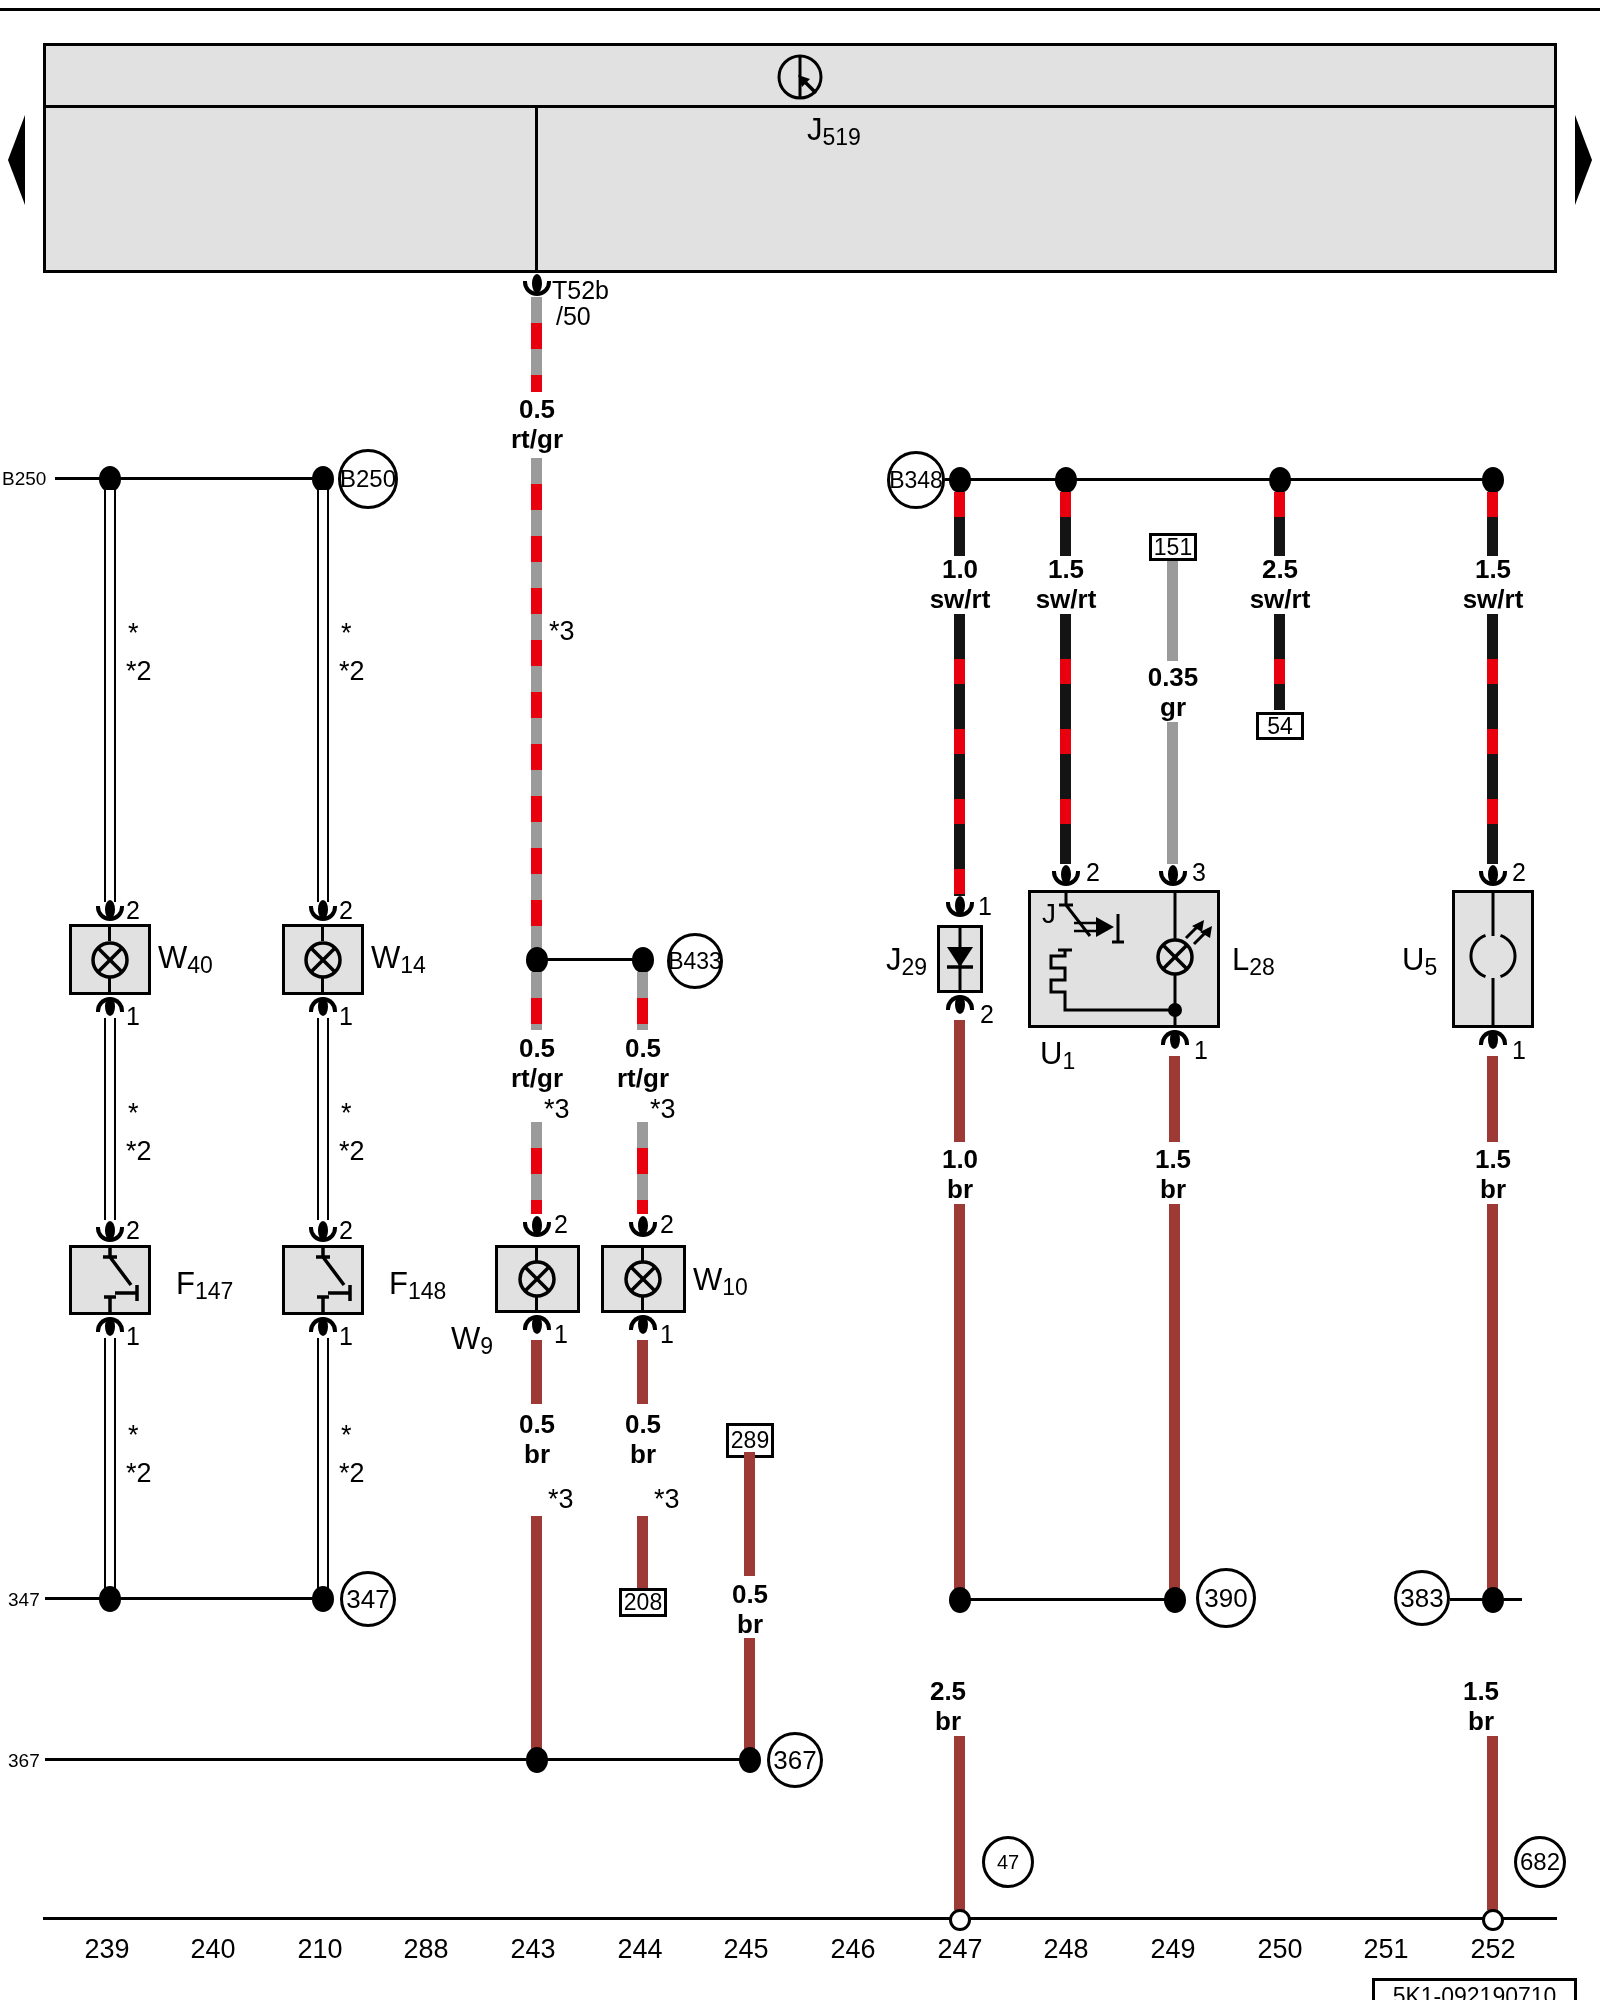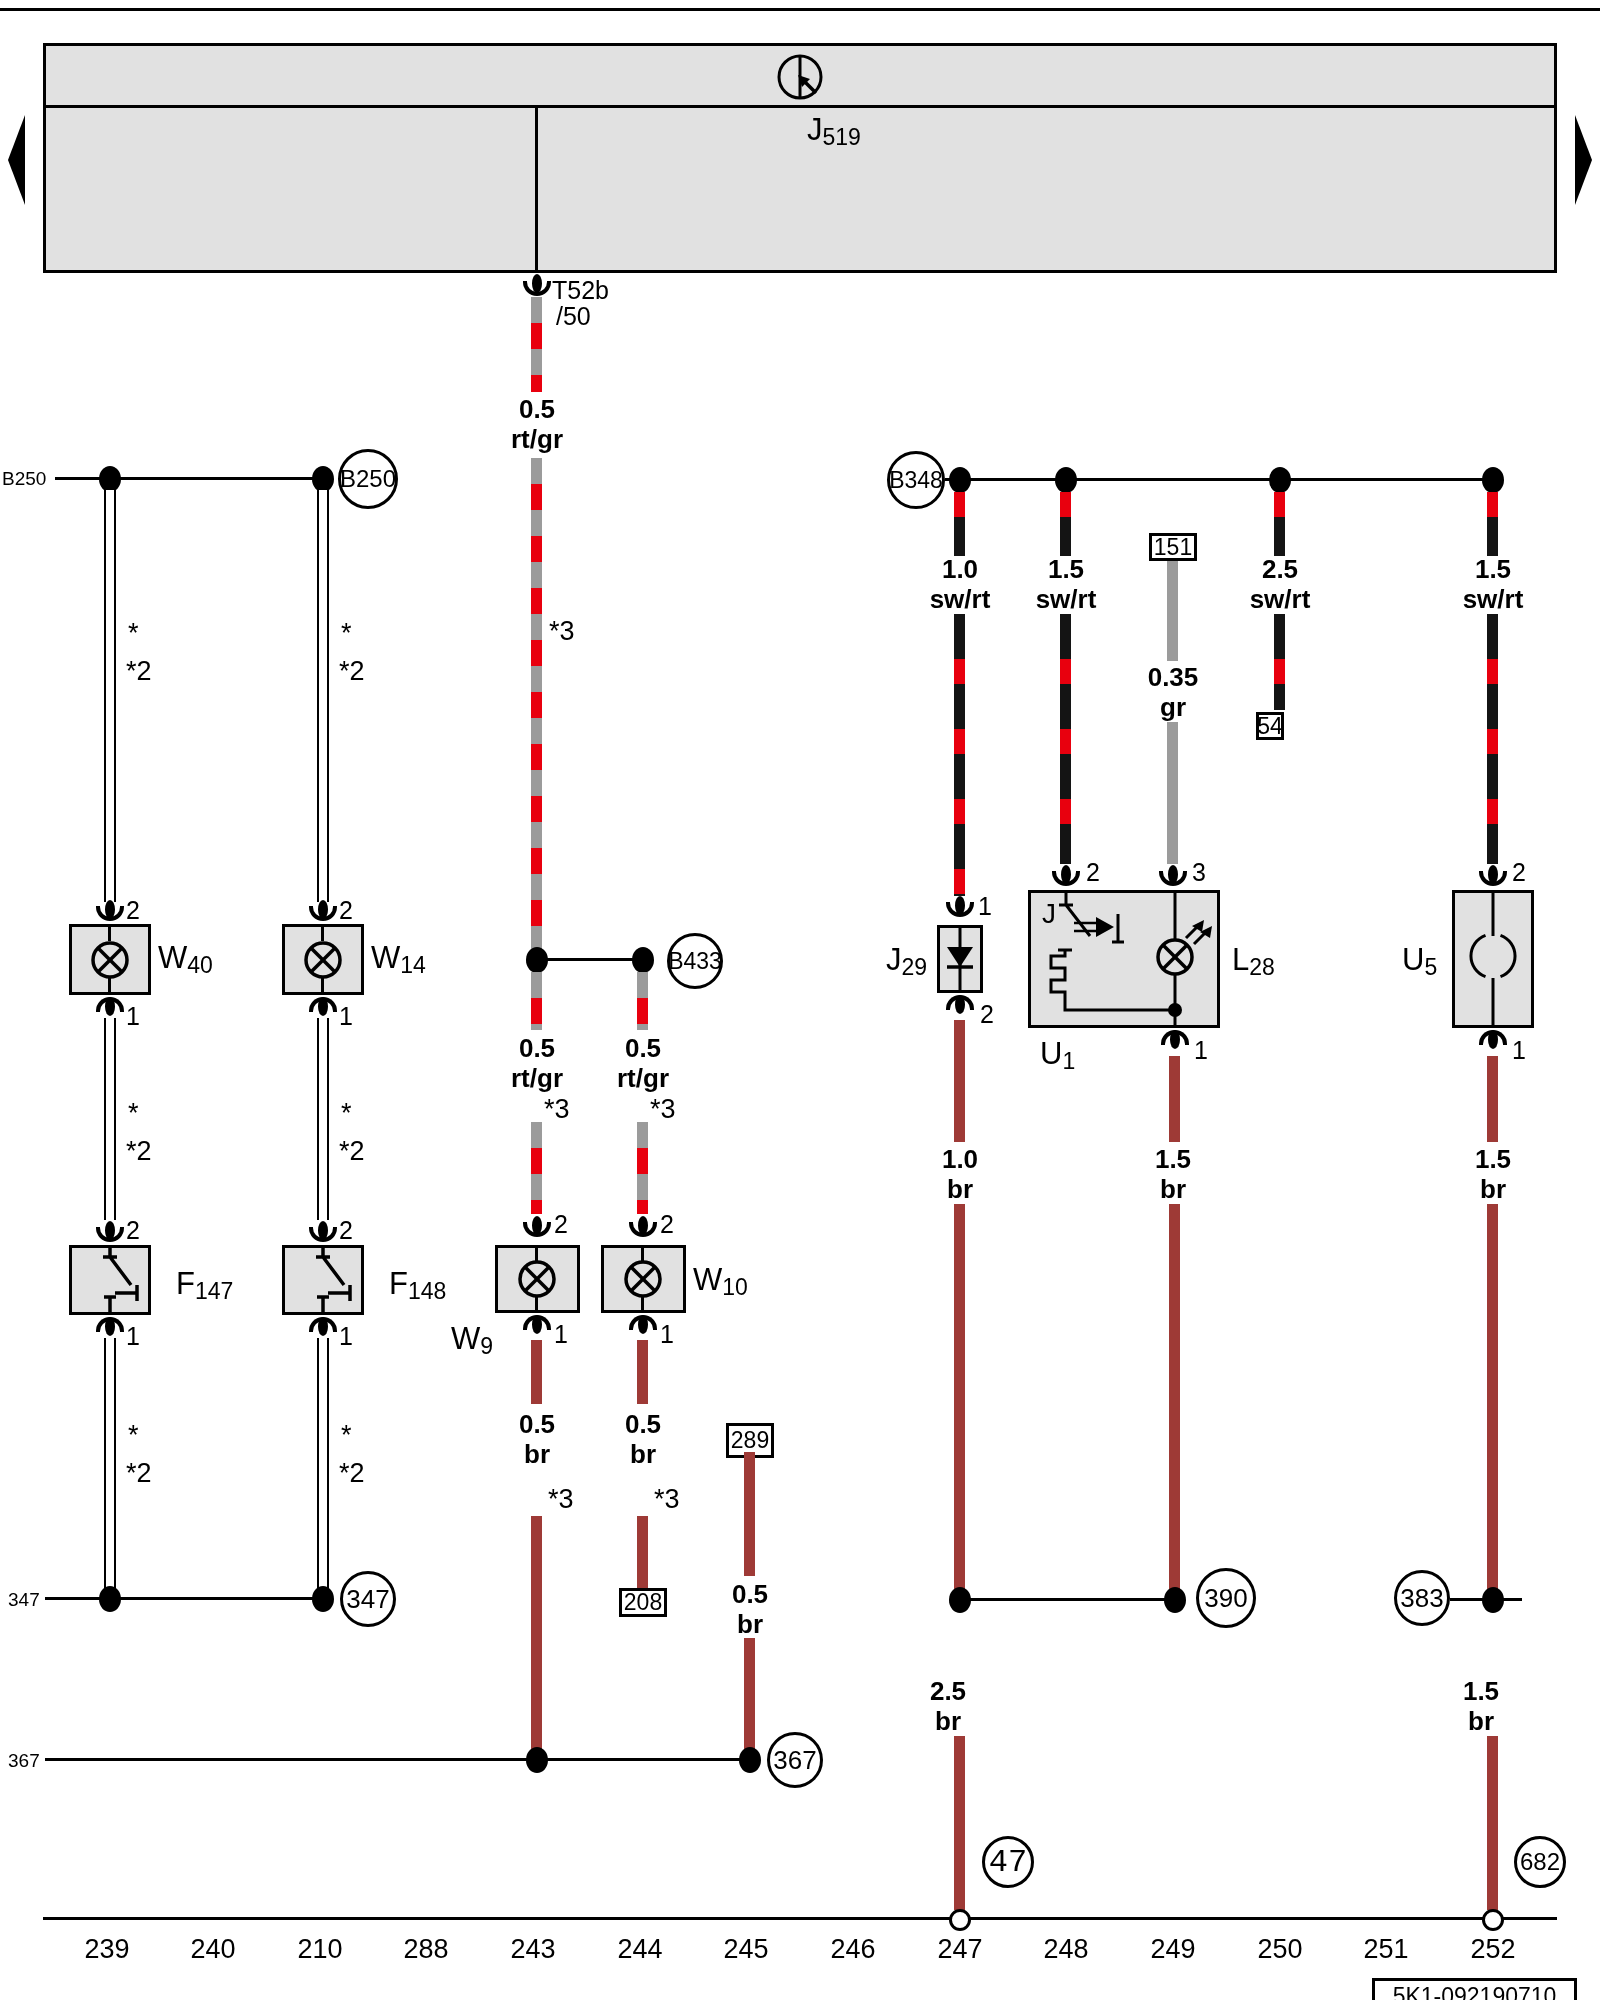--- a/index.html
+++ b/index.html
@@ -363,21 +363,21 @@
       <div>br</div>
   </div>
   <div class="wire w-br" style="left:1169px;top:1204px;height:386px;"></div>
 
   <div class="wire w-swrt" style="left:1274px;top:492px;height:64px;"></div>
   <div class="wl" style="left:1235px;top:554px;">
     <div>2.5</div>
       <div>sw/rt</div>
   </div>
   <div class="wire w-swrt2" style="left:1274px;top:614px;height:96px;"></div>
-  <div class="ref" style="left:1256px;top:712px;width:28px;height:28px;">
+  <div class="ref" style="left:1256px;top:712px;width:48px;height:28px;">
     <span>54</span>
   </div>
 
   <div class="wire w-swrt" style="left:1487px;top:492px;height:64px;"></div>
   <div class="wl" style="left:1448px;top:554px;">
     <div>1.5</div>
       <div>sw/rt</div>
   </div>
   <div class="wire w-swrt2" style="left:1487px;top:614px;height:250px;"></div>
   <div class="stub" style="left:1493px;top:865px;"></div>
@@ -414,21 +414,21 @@
     <span>383</span>
   </div>
   <div class="hl" style="left:1450px;top:1598px;width:72px;"></div>
   <div class="dot" style="left:1493px;top:1600px;"></div>
 
   <div class="wl" style="left:903px;top:1676px;">
     <div>2.5</div>
       <div>br</div>
   </div>
   <div class="wire w-br" style="left:954px;top:1736px;height:174px;"></div>
-  <div class="node" style="left:982px;top:1836px;width:52px;height:52px;font-size:32px;font-family:Liberation Mono, monospace;">
+  <div class="node" style="left:982px;top:1836px;width:52px;height:52px;font-size:20px;">
     <span>47</span>
   </div>
   <div class="wl" style="left:1436px;top:1676px;">
     <div>1.5</div>
       <div>br</div>
   </div>
   <div class="wire w-br" style="left:1487px;top:1736px;height:174px;"></div>
   <div class="node" style="left:1514px;top:1836px;width:52px;height:52px;font-size:24px;">
     <span>682</span>
   </div>

